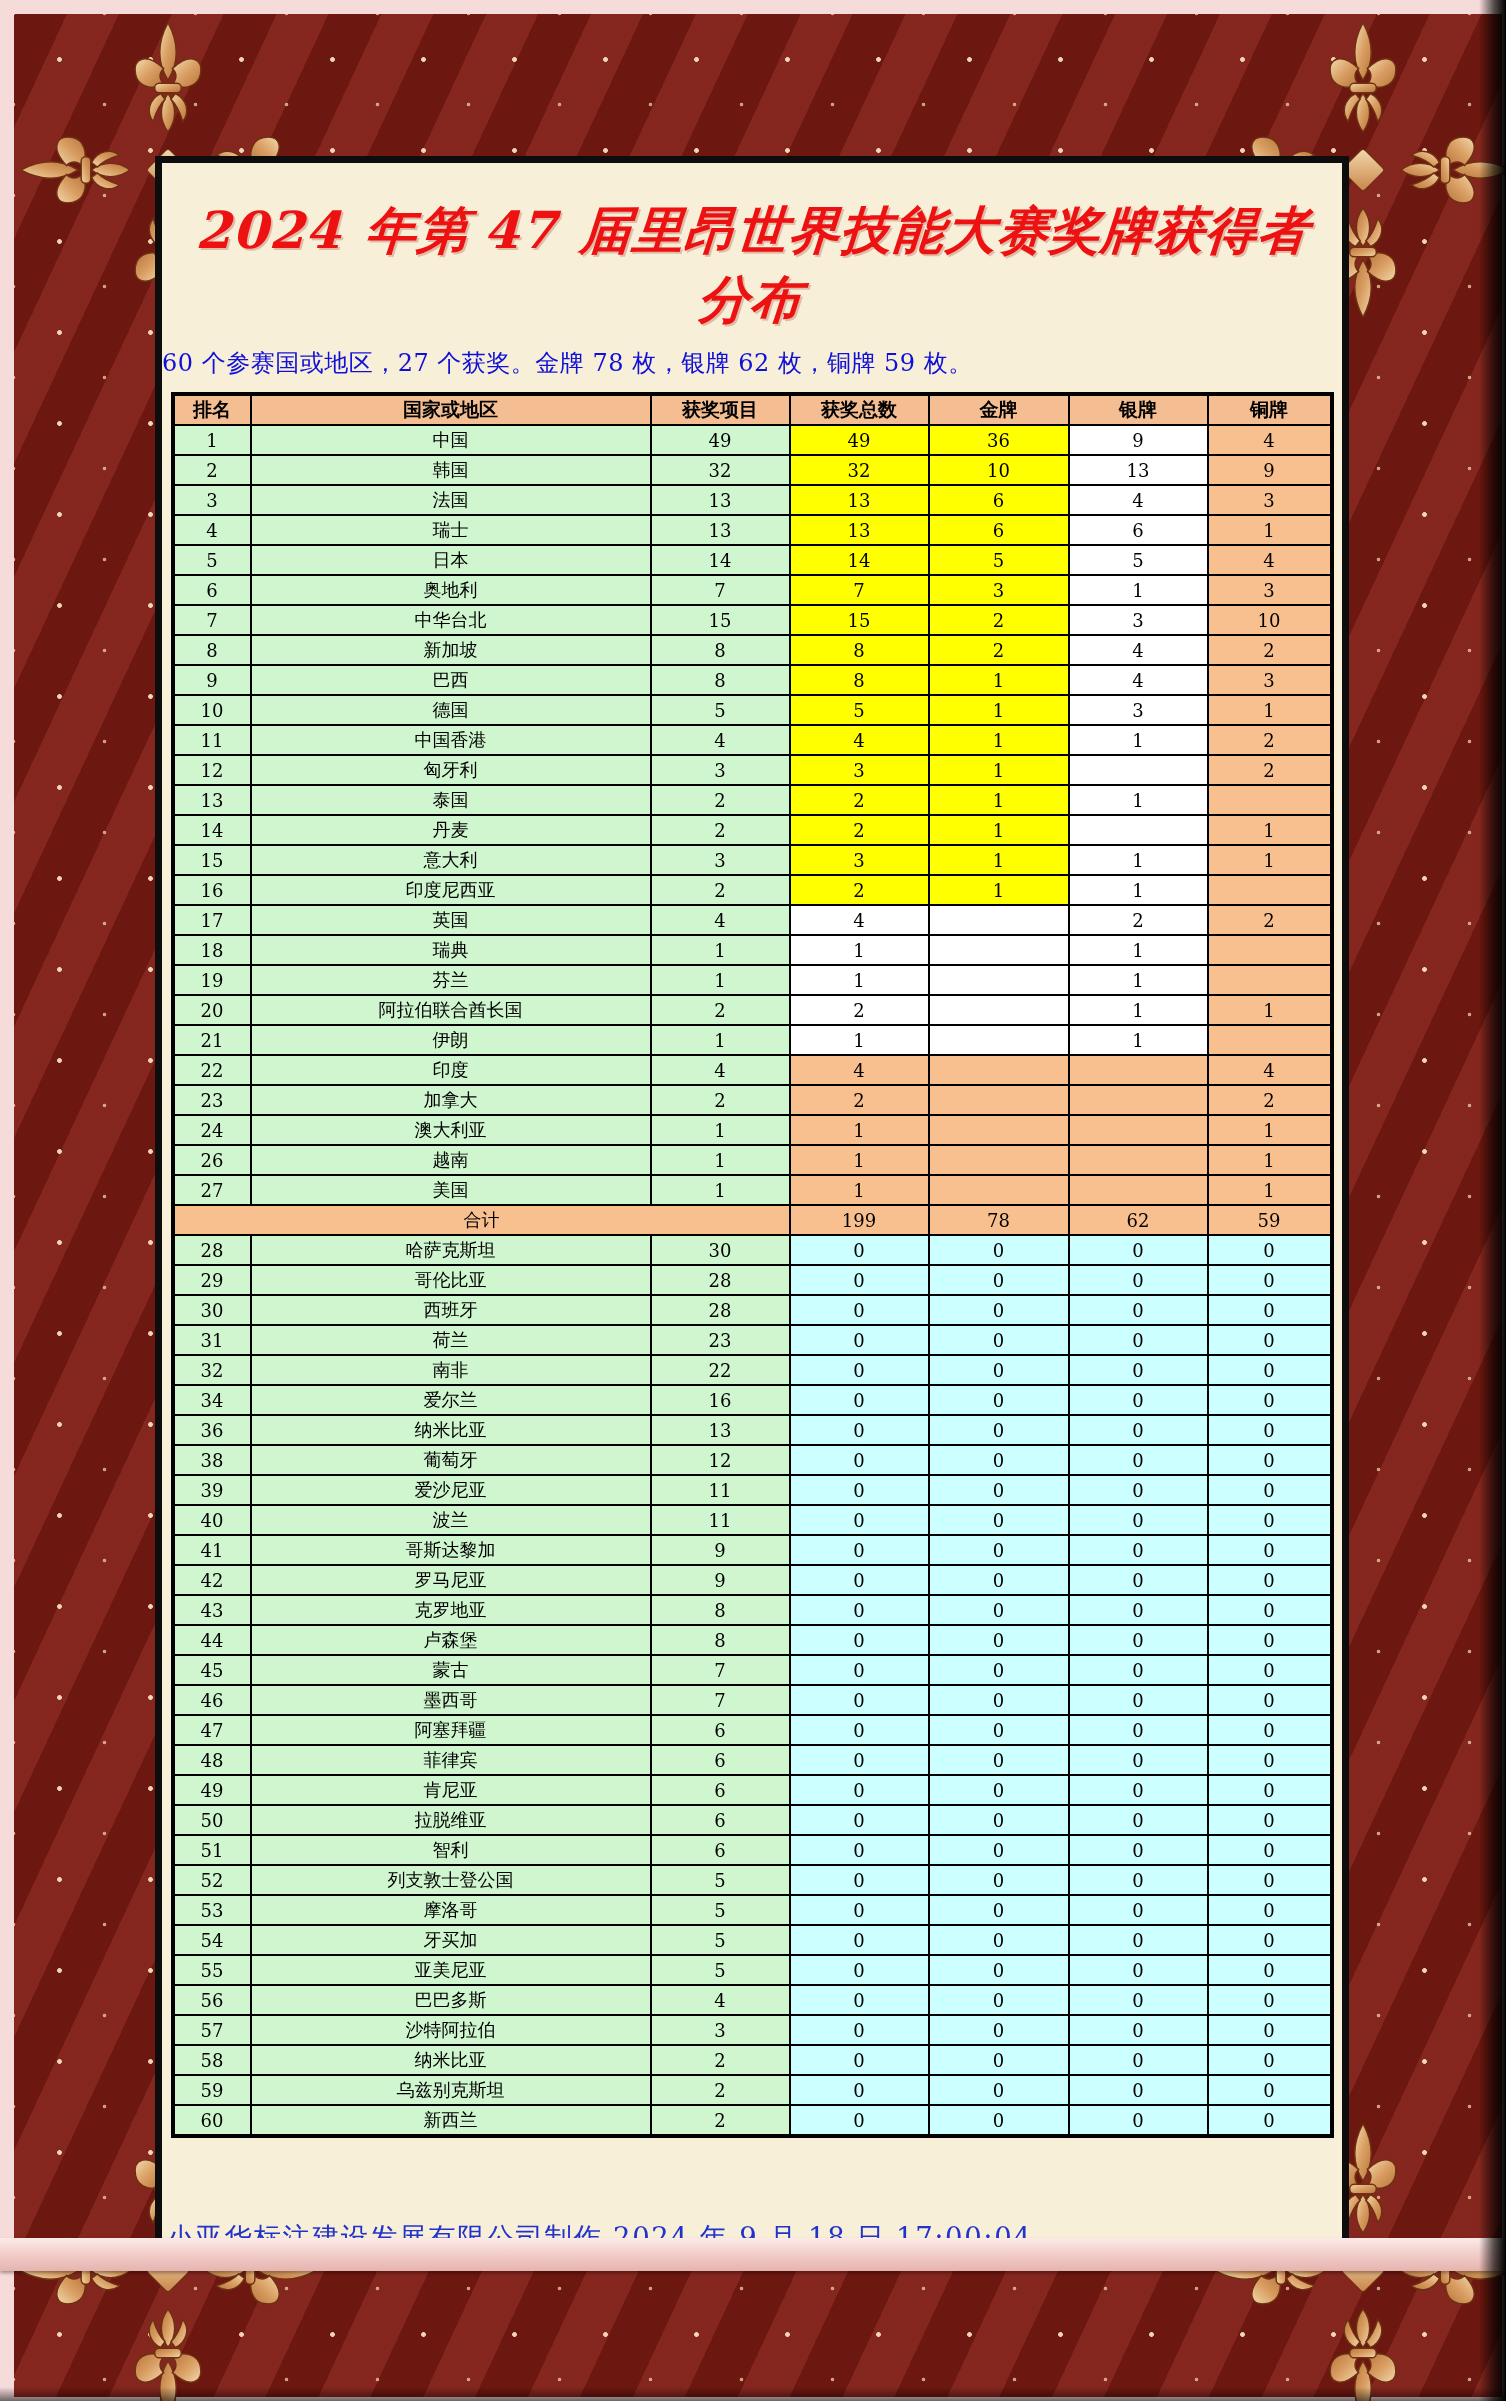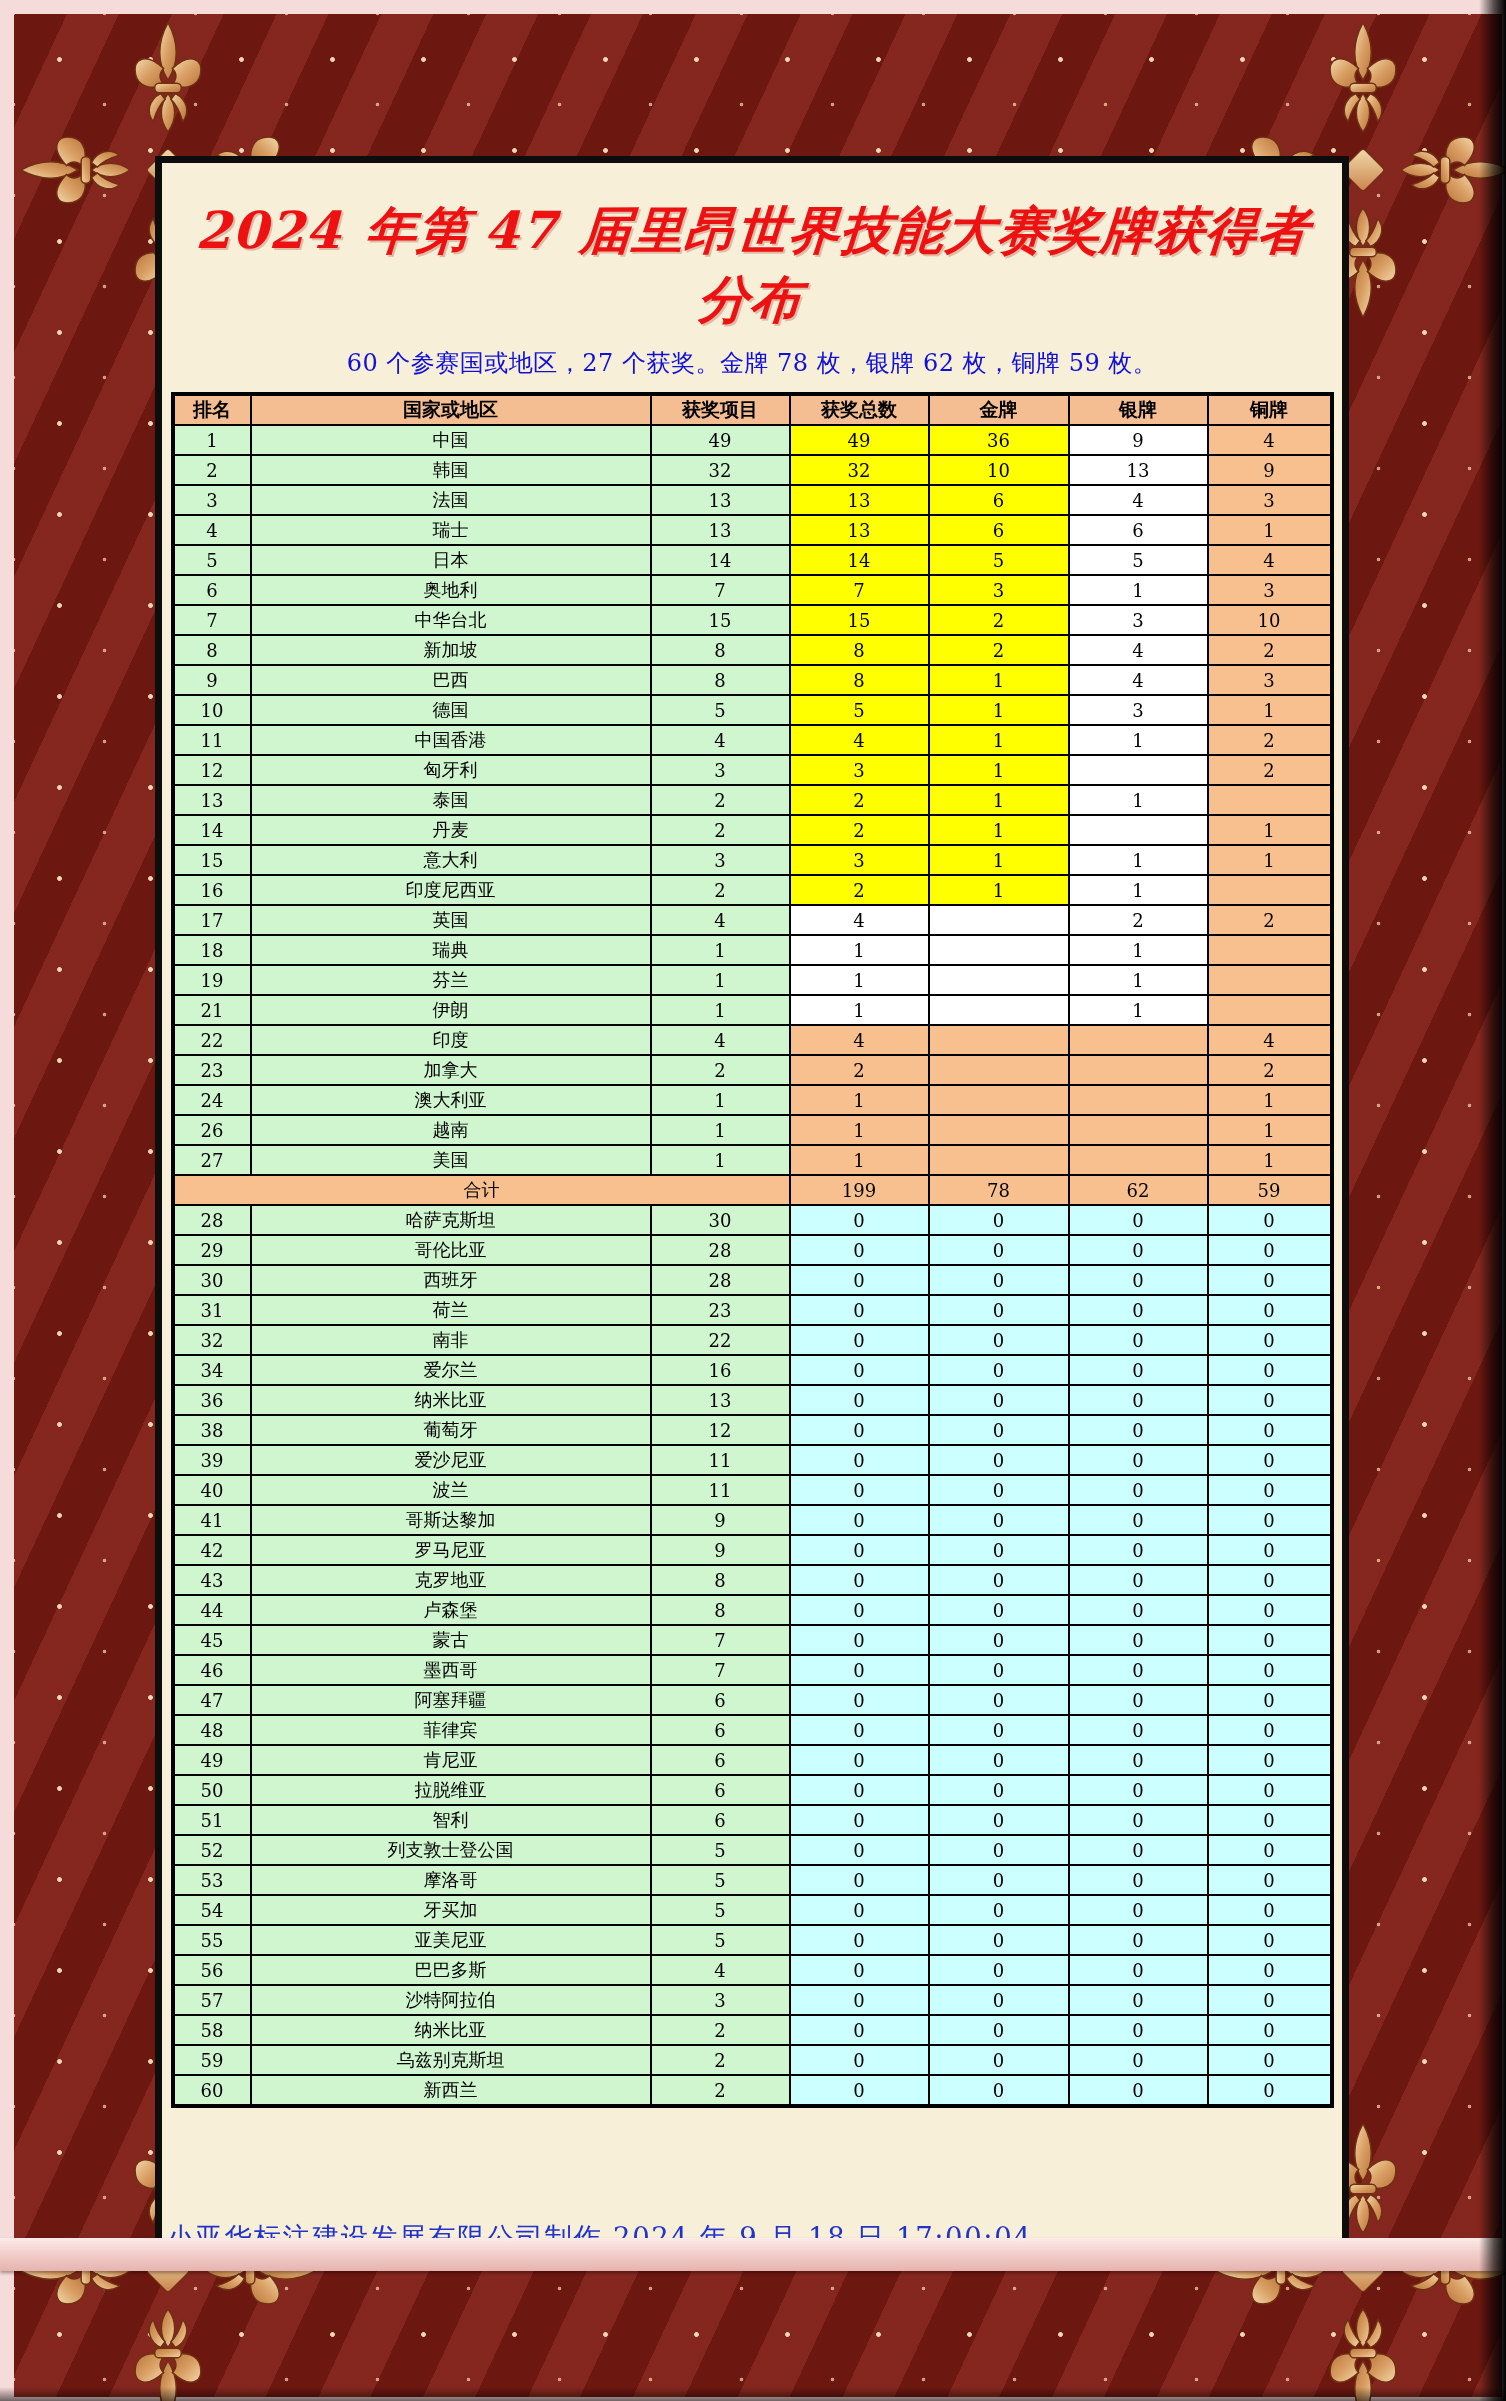--- a/index.html
+++ b/index.html
@@ -31,21 +31,21 @@
   .orn .core{position:absolute;left:50%;top:50%;width:30px;height:30px;transform:translate(-50%,-50%) rotate(45deg);
     background:linear-gradient(135deg,#F2D9AC,#C9854A);border:1.6px solid #6E3012;border-radius:4.2px;}
   
   .panel{
     position:absolute;left:155px;top:156px;width:1194px;height:2114px;z-index:3;
     box-sizing:border-box;border:7.4px solid #0d0d0d;border-bottom:none;
     background:var(--panel-cream);
   }
   .title{margin:34px 10.6px 0;text-align:center;font-size:51px;font-weight:bold;font-style:italic;
     color:var(--title-red);letter-spacing:1.1px;text-shadow:2.1px 2.1px 0 rgba(140,10,0,.22);transform:skewX(-4deg);}
-  .subtitle{margin-top:11.6px;text-align:center;font-size:24px;color:var(--subtitle-blue);letter-spacing:0.5px;}
+  .subtitle{margin-top:11.6px;text-align:left;font-size:24px;color:var(--subtitle-blue);letter-spacing:0.5px;}
   table.medals{margin:13.7px auto 0;border-collapse:collapse;table-layout:fixed;width:1158px;
     border:4.8px solid #000;background:var(--panel-cream);}
   table.medals th,table.medals td{
     border:2.6px solid #000;height:28px;text-align:center;vertical-align:middle;
     font-size:18px;color:#000;padding:0;overflow:hidden;white-space:nowrap;}
   table.medals th{background:var(--header-orange);font-size:19px;font-weight:bold;}
   td.green{background:var(--green);}
   td.yellow{background:var(--yellow);}
   td.white{background:var(--white);}
   td.orange{background:var(--orange-cell);}
@@ -342,20 +342,29 @@
           <tr>
             <td class="green">19</td>
             <td class="green">芬兰</td>
             <td class="green">1</td>
             <td class="white darkred-t">1</td>
             <td class="white"></td>
             <td class="white">1</td>
             <td class="orange"></td>
           </tr>
           <tr>
+            <td class="green">20</td>
+            <td class="green">阿拉伯联合酋长国</td>
+            <td class="green">2</td>
+            <td class="white darkred-t">2</td>
+            <td class="white"></td>
+            <td class="white">1</td>
+            <td class="orange">1</td>
+          </tr>
+          <tr>
             <td class="green">21</td>
             <td class="green">伊朗</td>
             <td class="green">1</td>
             <td class="white darkred-t">1</td>
             <td class="white"></td>
             <td class="white">1</td>
             <td class="orange"></td>
           </tr>
           <tr>
             <td class="green">22</td>

